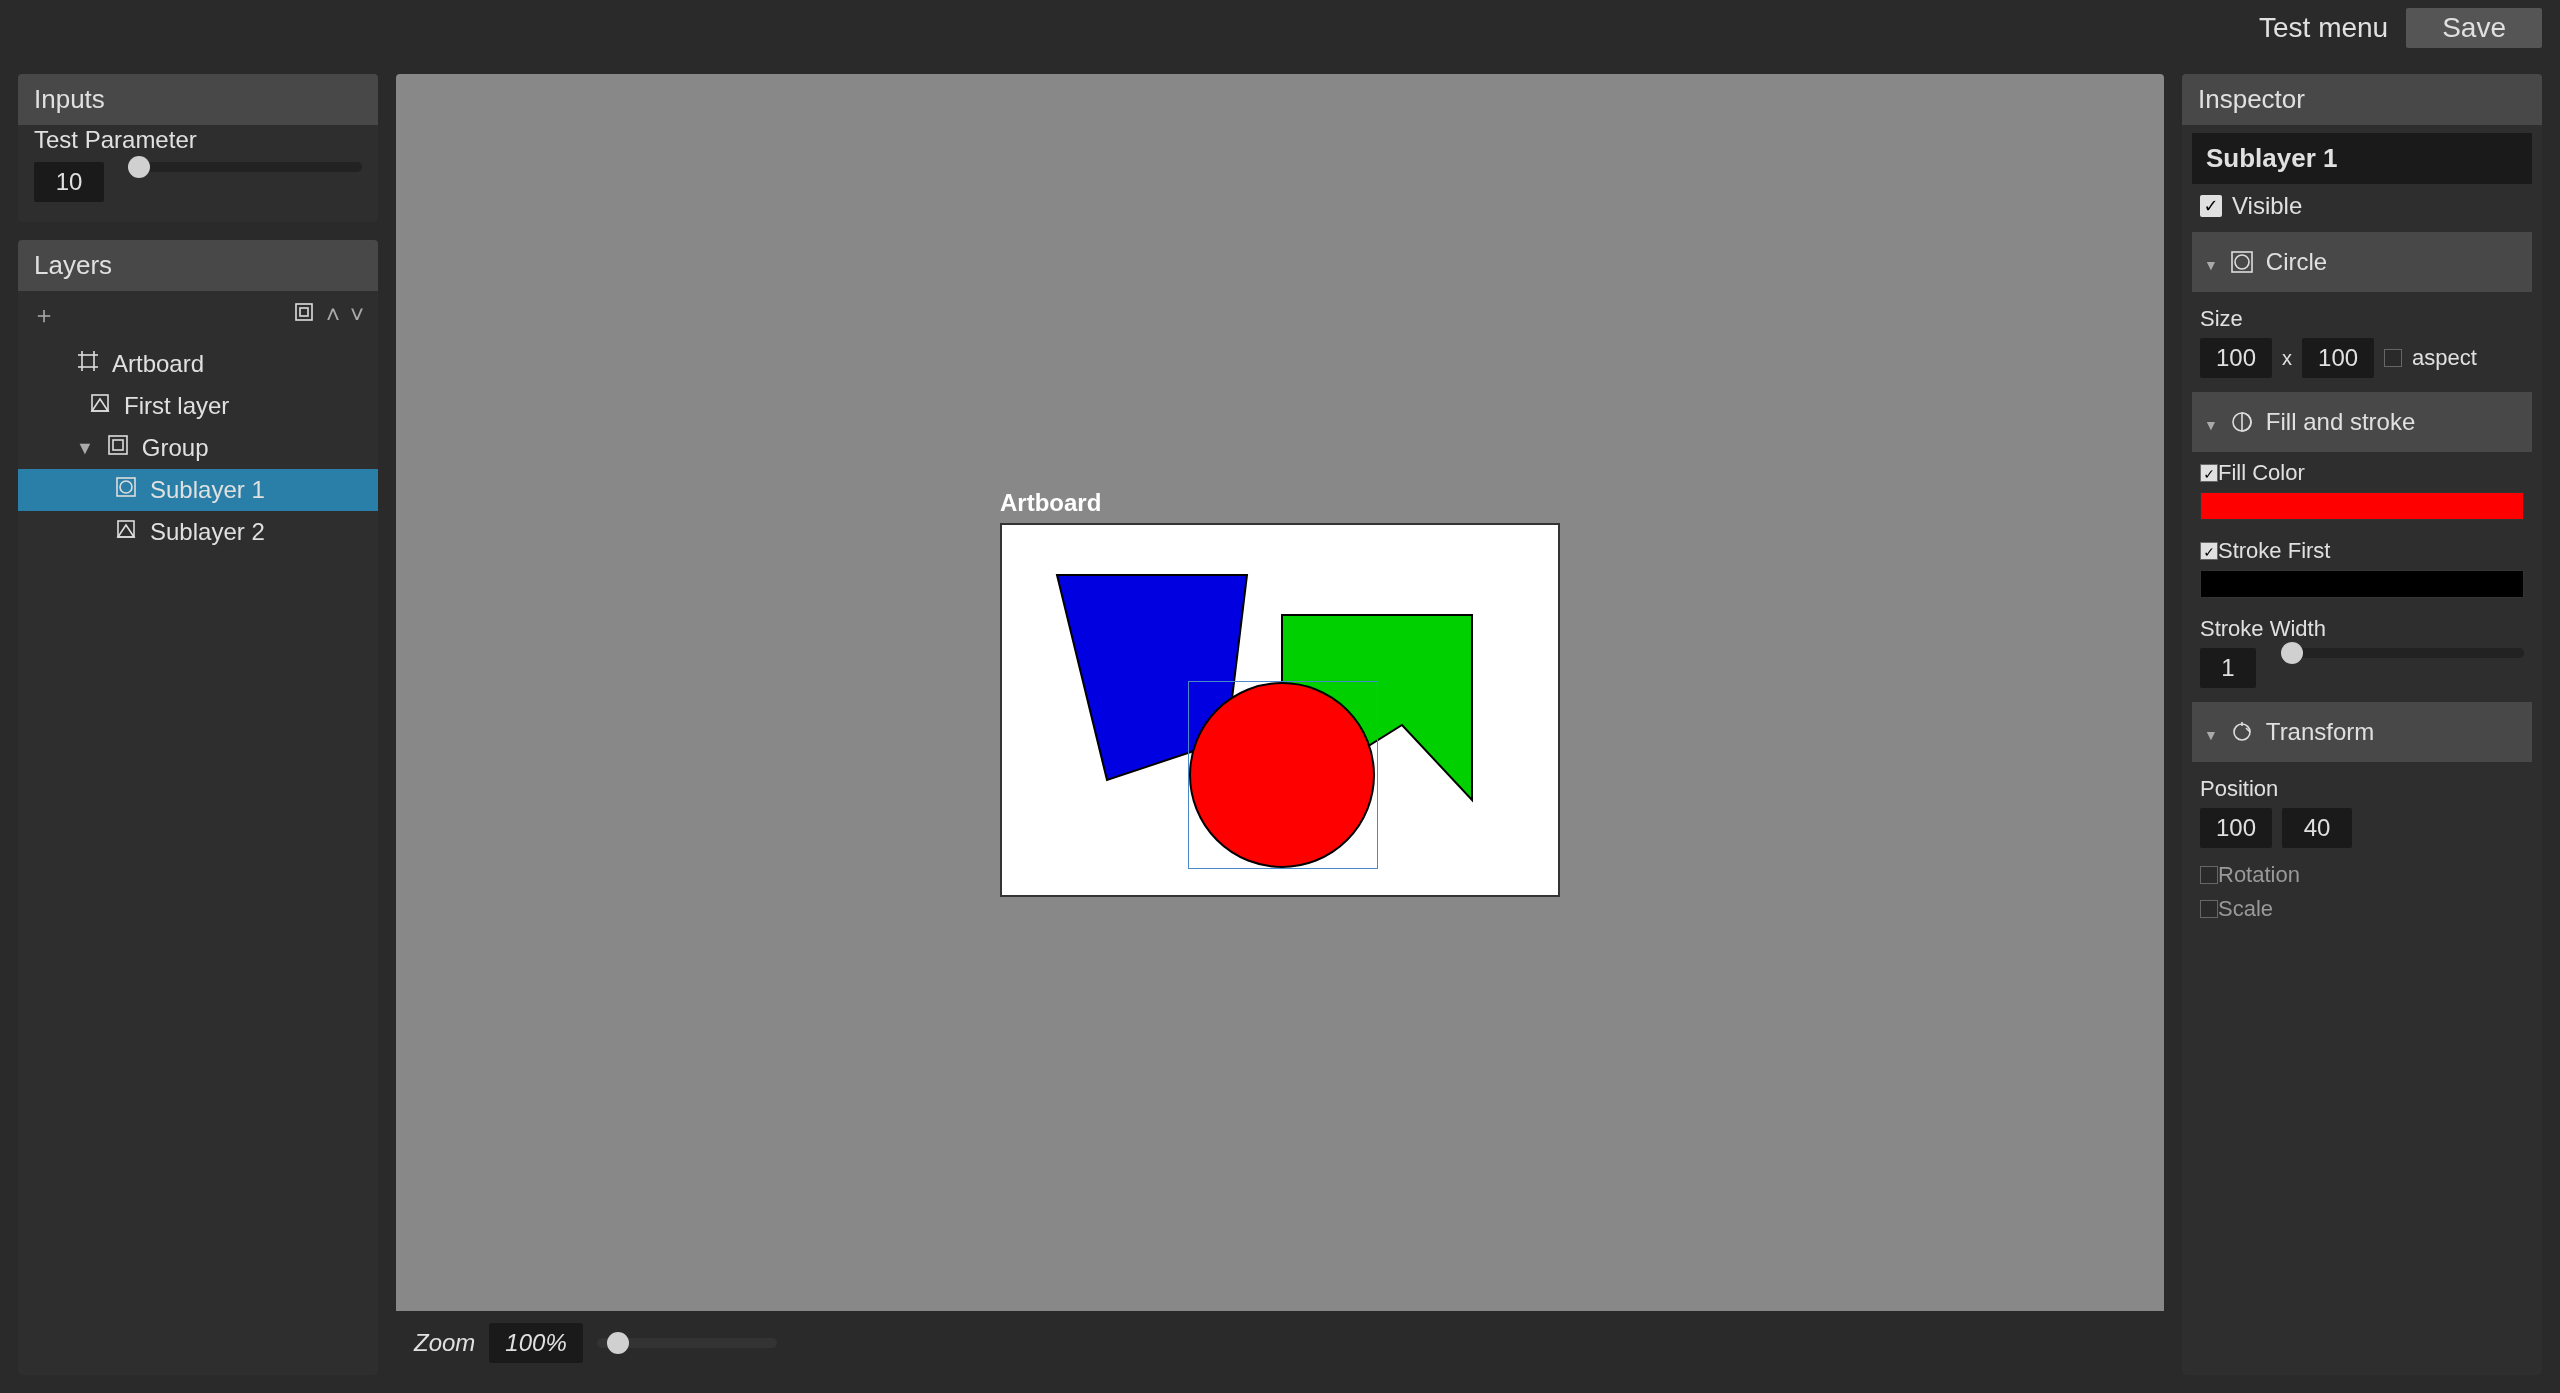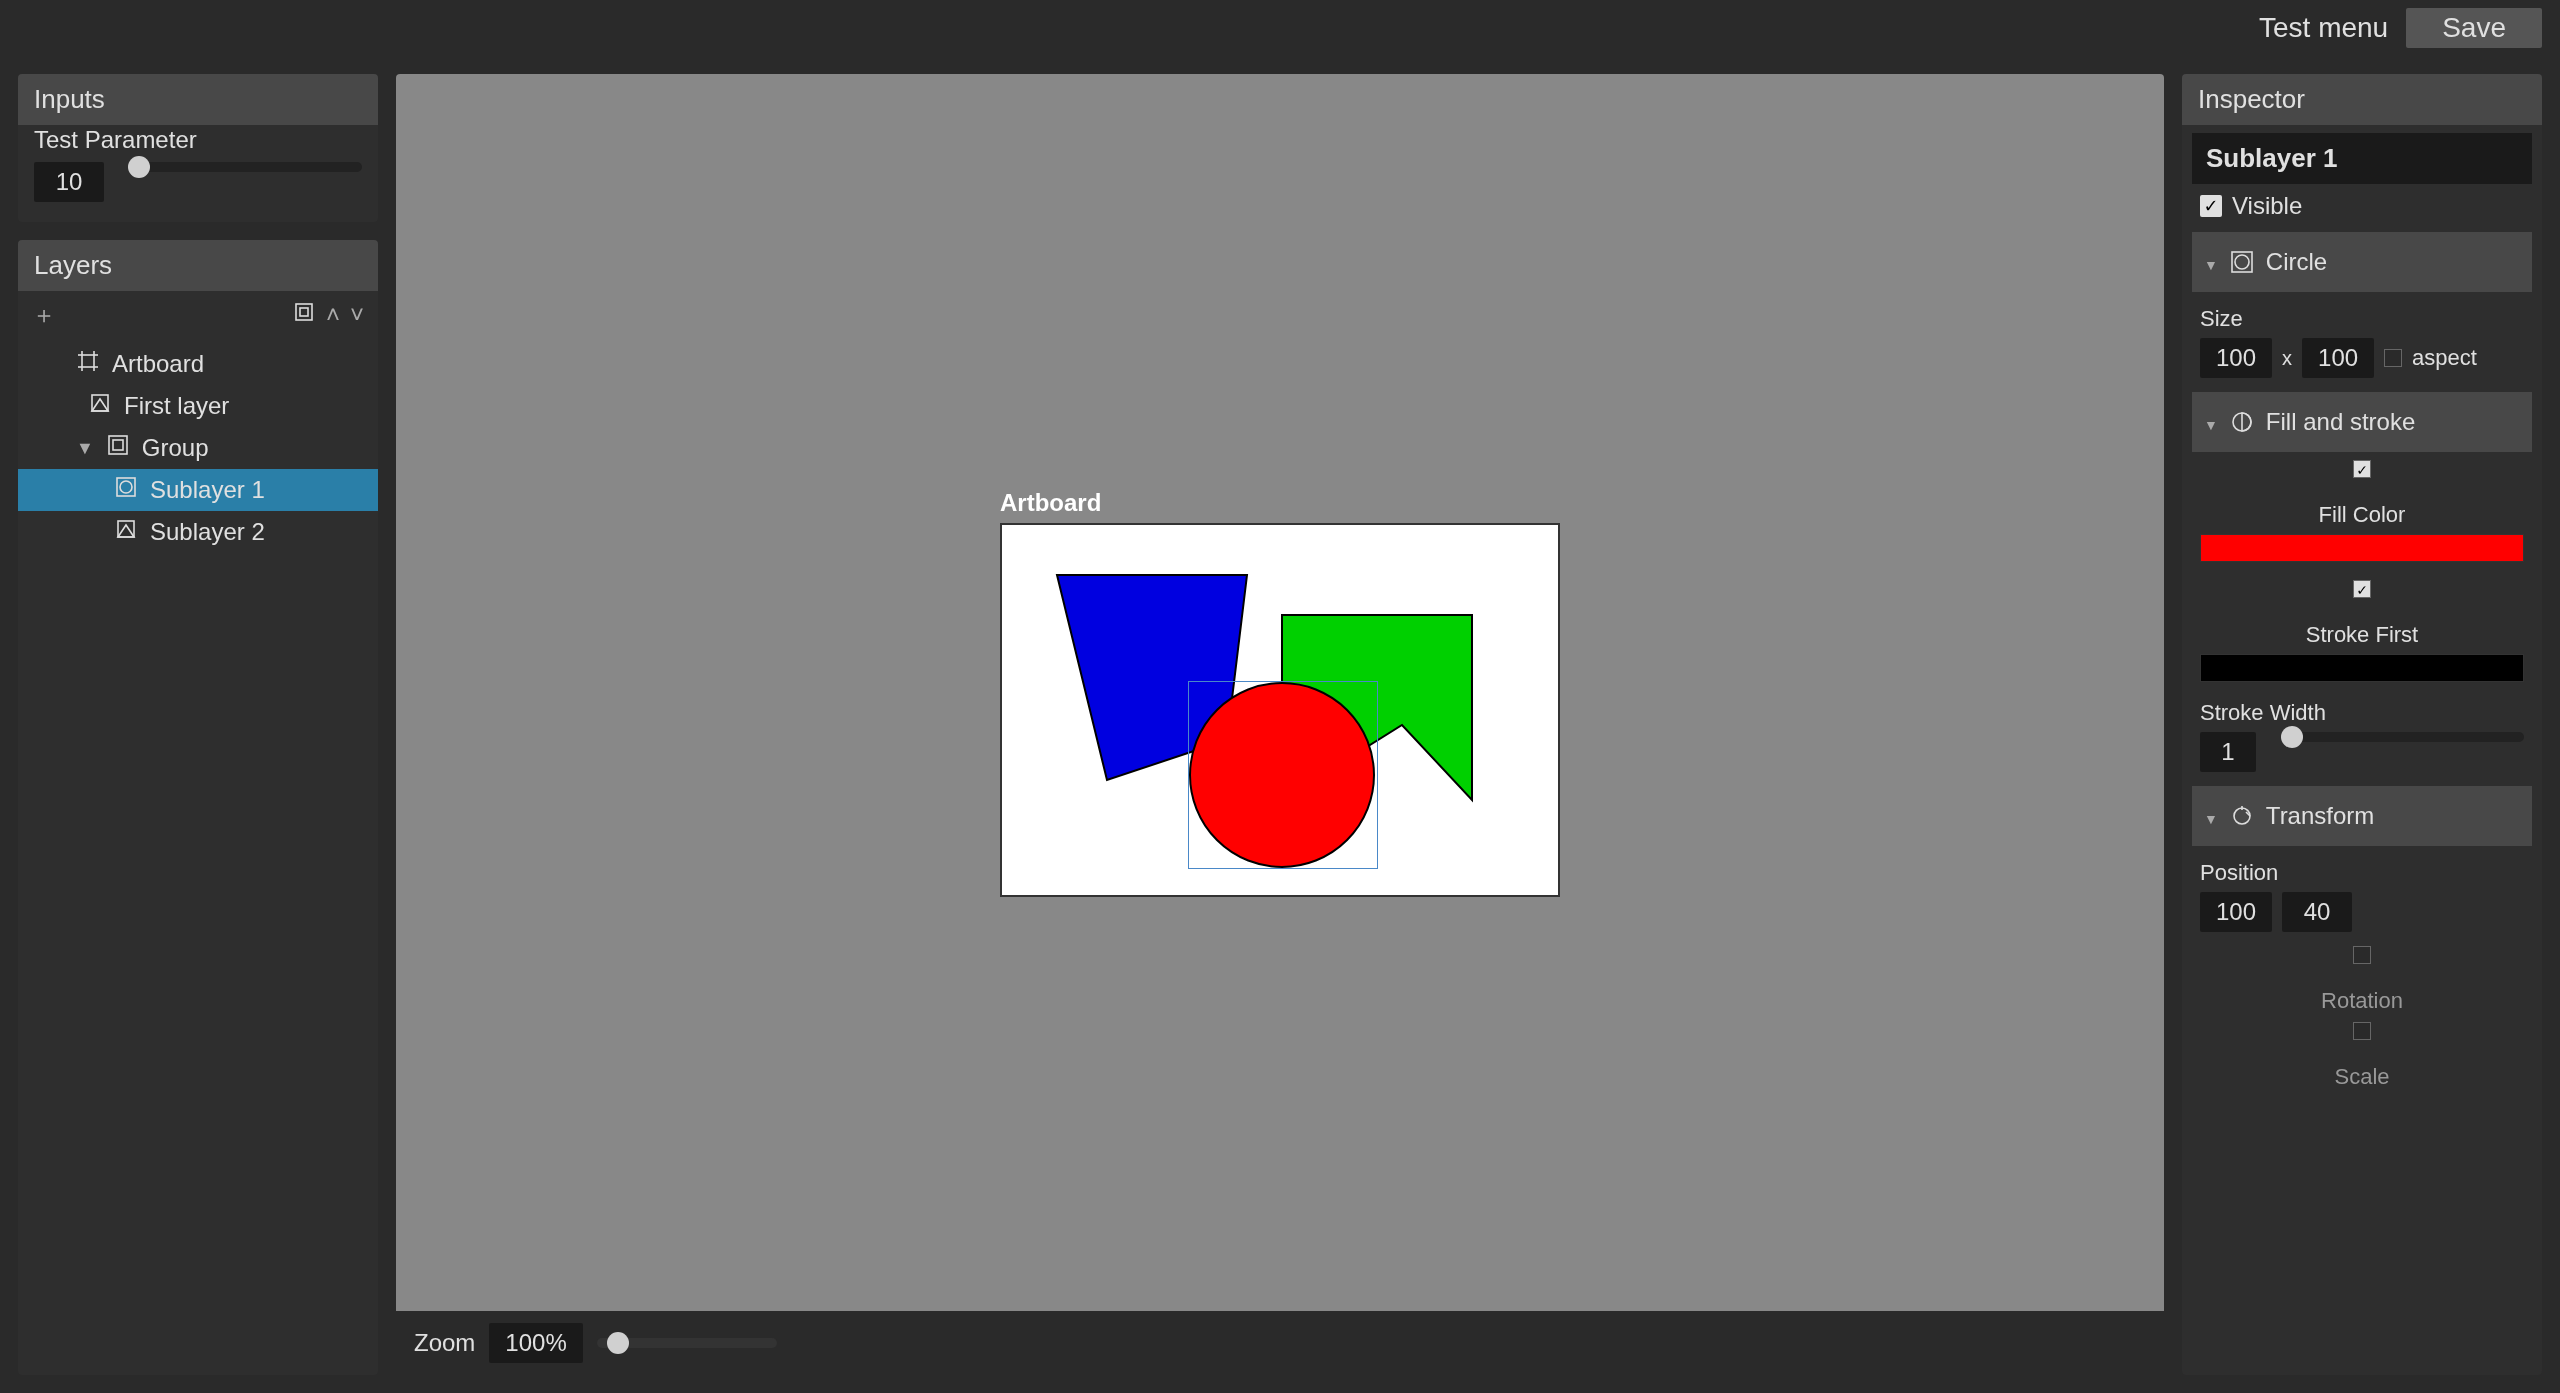--- a/index.html
+++ b/index.html
@@ -155,20 +155,21 @@
     border: 1.5px solid #4a88c8;
   }
   .zoom-bar {
     display: flex;
     align-items: center;
     gap: 14px;
     padding: 12px 18px;
     color: var(--text);
     background: var(--bg-dark);
     font-size: 24px;
+    font-style: italic;
   }
   .zoom-bar .slider-track { width: 180px; flex: none; background: #333; }
 
   
   .right-col { width: 360px; }
   .inspector { background: var(--bg-panel-darker); height: 100%; border-radius: 4px; overflow: hidden; }
   .inspector-title-row {
     background: var(--bg-input);
     padding: 10px 14px;
     margin: 8px 10px;
@@ -202,21 +203,21 @@
     display: flex;
     align-items: center;
     gap: 12px;
     font-size: 24px;
     cursor: pointer;
   }
   .section-body { padding: 8px 18px 14px 18px; font-size: 22px; }
   .field-label { color: var(--text); margin: 6px 0; }
   .size-row { display: flex; align-items: center; gap: 10px; }
   .x-sep { font-size: 20px; }
-  .small-check-row { display: flex; align-items: center; gap: 24px; font-size: 22px; flex-direction: column; }
+  .small-check-row { display: flex; align-items: center; gap: 0; font-size: 22px; }
   .small-checkbox {
     width: 18px; height: 18px; background: #2a2a2a; border: 1px solid #666; cursor: pointer;
   }
   .small-checkbox.checked { background: #e0e0e0; }
   .small-checkbox.checked::after {
     content: "✓"; color:#000; font-size:14px; display:block; text-align:center; line-height:18px;
   }
   .swatch {
     height: 28px;
     width: 100%;

